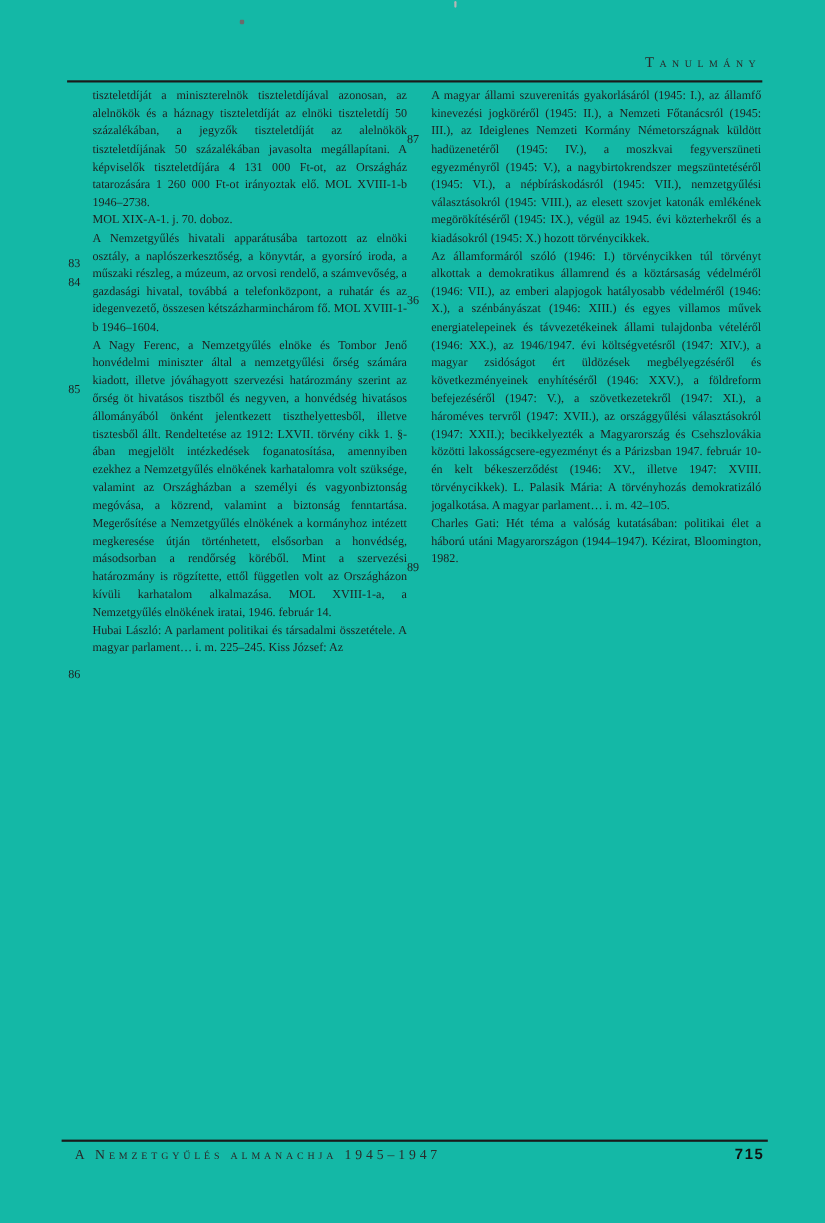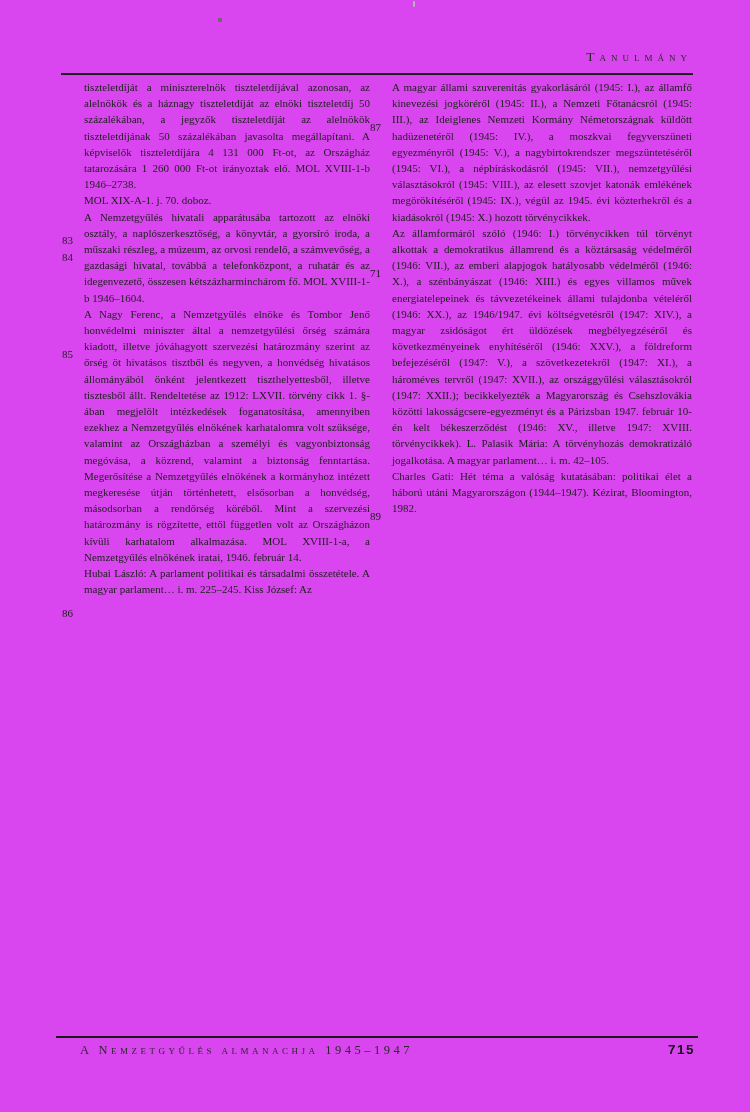--- a/index.html
+++ b/index.html
@@ -1,21 +1,21 @@
 <!DOCTYPE html>
 <html><head>
 <meta charset="utf-8">
 <style>
   html, body { margin: 0; padding: 0; background: #e8e8e8; }
   .page {
     position: relative;
     width: 750px;
     height: 1112px;
     margin: 0 auto;
-    background: #d946ef;
+    background: #14b8a6;
     font-family: "Liberation Serif", "DejaVu Serif", serif;
     color: #1f1f1f;
     overflow: hidden;
   }
   
   .speck { position: absolute; background: #6b6b6b; border-radius: 1px; }
   .speck-1 { left: 218px; top: 18px; width: 4px; height: 4px; }
   .speck-2 { left: 413px; top: 1px; width: 2px; height: 6px; background: #b5b5b5; }
 
   .running-head {
@@ -69,21 +69,21 @@
     position: absolute;
     top: 1036px;
     left: 56px;
     right: 52px;
     height: 2px;
     background: #1a1a1a;
   }
   .footer-row {
     position: absolute;
     top: 1042px;
-    left: 80px;
+    left: 68px;
     right: 55px;
     display: flex;
     justify-content: space-between;
     align-items: baseline;
   }
   .book-title {
     font-size: 12.5px;
     font-variant: small-caps;
     letter-spacing: 3.5px;
     color: #2a2a2a;
@@ -136,21 +136,21 @@
     </section>
 
     <section class="col col-right">
 
       <div class="note">
         <span class="note-num">87</span>
         <span class="note-text">A magyar állami szuverenitás gyakorlásáról (1945: I.), az államfő kinevezési jogköréről (1945: II.), a Nemzeti Főtanácsról (1945: III.), az Ideiglenes Nemzeti Kormány Németországnak küldött hadüzenetéről (1945: IV.), a moszkvai fegyverszüneti egyezményről (1945: V.), a nagybirtokrendszer megszüntetéséről (1945: VI.), a népbíráskodásról (1945: VII.), nemzetgyűlési választásokról (1945: VIII.), az elesett szovjet katonák emlékének megörökítéséről (1945: IX.), végül az 1945. évi közterhekről és a kiadásokról (1945: X.) hozott törvénycikkek.</span>
       </div>
 
       <div class="note">
-        <span class="note-num">71</span>
+        <span class="note-num">36</span>
         <span class="note-text">Az államformáról szóló (1946: I.) törvénycikken túl törvényt alkottak a demokratikus államrend és a köztársaság védelméről (1946: VII.), az emberi alapjogok hatályosabb védelméről (1946: X.), a szénbányászat (1946: XIII.) és egyes villamos művek energiatelepeinek és távvezetékeinek állami tulajdonba vételéről (1946: XX.), az 1946/1947. évi költségvetésről (1947: XIV.), a magyar zsidóságot ért üldözések megbélyegzéséről és következményeinek enyhítéséről (1946: XXV.), a földreform befejezéséről (1947: V.), a szövetkezetekről (1947: XI.), a hároméves tervről (1947: XVII.), az országgyűlési választásokról (1947: XXII.); becikkelyezték a Magyarország és Csehszlovákia közötti lakosságcsere-egyezményt és a Párizsban 1947. február 10-én kelt békeszerződést (1946: XV., illetve 1947: XVIII. törvénycikkek). L. Palasik Mária: A törvényhozás demokratizáló jogalkotása. A magyar parlament… i. m. 42–105.</span>
       </div>
 
       <div class="note">
         <span class="note-num">89</span>
         <span class="note-text">Charles Gati: Hét téma a valóság kutatásában: politikai élet a háború utáni Magyarországon (1944–1947). Kézirat, Bloomington, 1982.</span>
       </div>
 
     </section>
 

